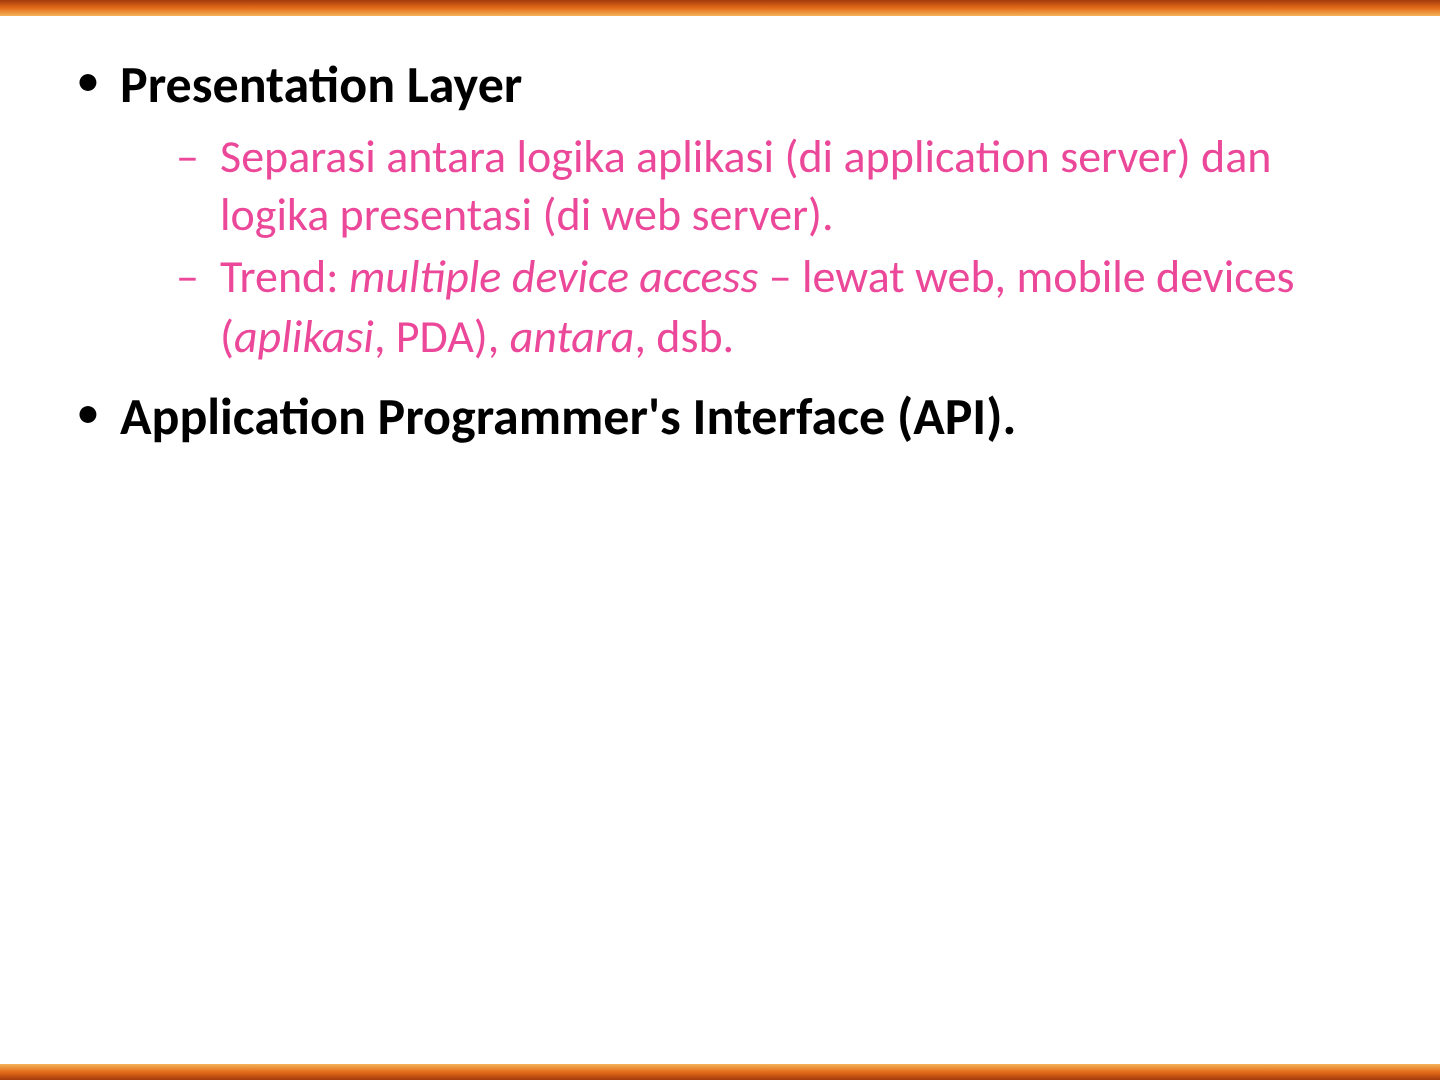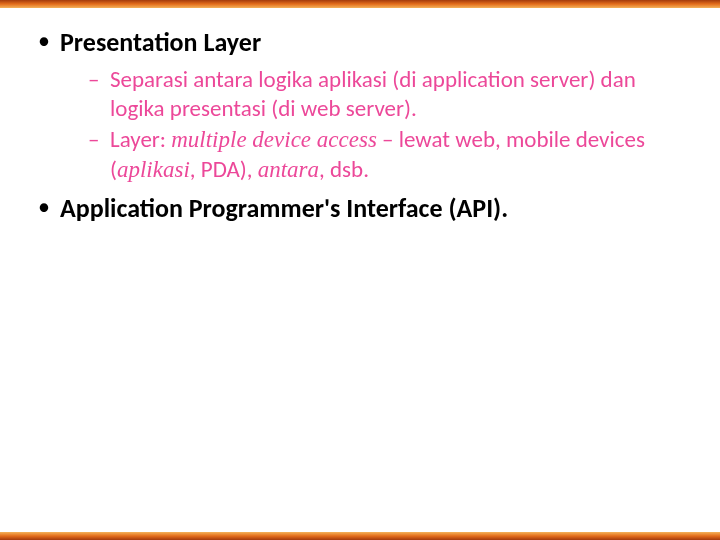--- a/index.html
+++ b/index.html
@@ -69,37 +69,37 @@
     line-height: 1.28;
     margin-bottom: 2px;
   }
   ul.level2 > li::before {
     content: "–";
     position: absolute;
     left: 0;
     top: 0;
     font-size: 23px;
   }
-  .italic { font-style: italic; font-family: Liberation Serif, serif; }
+  .italic { font-style: italic; }
 </style>
 </head>
 <body>
 
 <div class="top-bar"></div>
 <div class="bottom-bar"></div>
 
 <div class="slide">
 
   <ul class="level1">
     <li>
       <span>Presentation Layer</span>
       <ul class="level2">
         <li>Separasi antara logika aplikasi (di application server) dan logika presentasi (di web server).</li>
         <li>
-          <span>Layer: </span><span class="italic">multiple device access</span><span> – lewat web, mobile devices (</span><span class="italic">aplikasi</span><span>, PDA), </span><span class="italic">antara</span><span>, dsb.</span>
+          <span>Trend: </span><span class="italic">multiple device access</span><span> – lewat web, mobile devices (</span><span class="italic">aplikasi</span><span>, PDA), </span><span class="italic">antara</span><span>, dsb.</span>
         </li>
       </ul>
     </li>
     <li>
       <span>Application Programmer's Interface (API).</span>
     </li>
   </ul>
 </div>
 
 </body></html>

